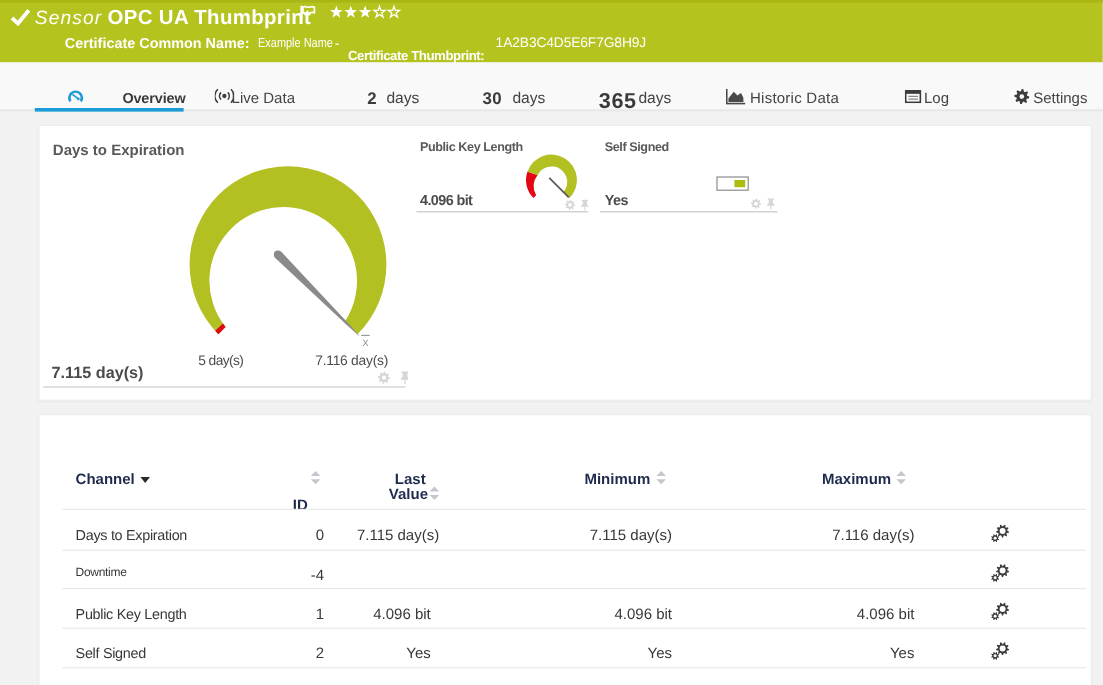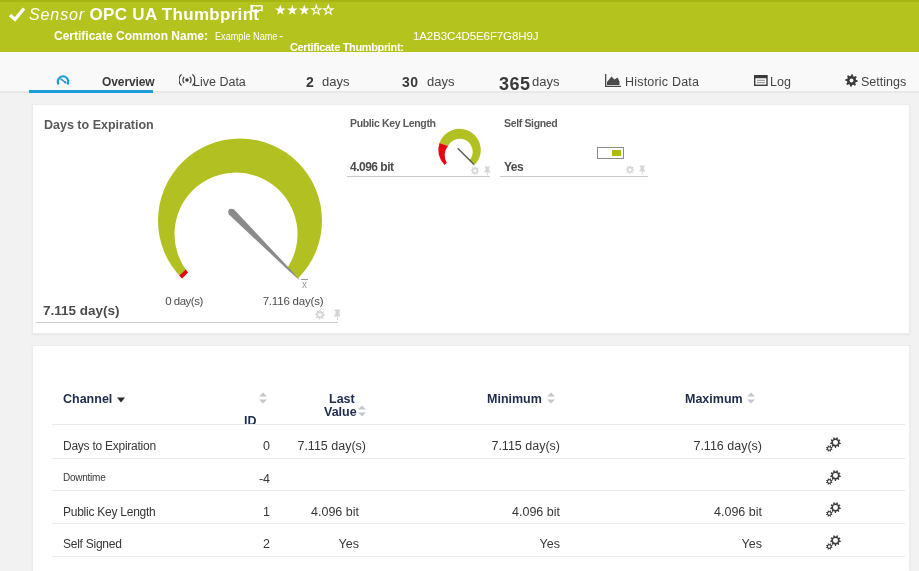--- a/index.html
+++ b/index.html
@@ -100,21 +100,21 @@
   <div class="abs card" style="left:32px;top:104px;width:878px;height:230px;"></div>
   <div class="abs ttitle" style="left:44px;top:117.5px;">Days to Expiration</div>
   <svg class="abs" style="left:140px;top:130px" width="210" height="165" viewBox="140 130 210 165">
     <path d="M182.0,278.5 A82.0,82.0 0 1 1 298.0,278.5 L287.4,267.9 A61.5,61.5 0 1 0 188.0,272.5 Z" fill="#b2c121"></path>
     <path d="M182.0,278.5 A82.0,82.0 0 0 1 179.3,275.6 L185.8,269.6 A61.5,61.5 0 0 0 188.0,272.5 Z" fill="#e30613"></path>
     <path d="M228.95,214.55 L288.8,270.7 L299.3,280.0 L299.5,279.8 L290.2,269.3 L234.05,209.45 Z" fill="#8a8a8a"></path>
     <circle cx="231.5" cy="212.0" r="3.3" fill="#8a8a8a"></circle>
     <path d="M301,279.5 L308,279.5" stroke="#9a9a9a" stroke-width="1"></path>
     <text x="304.5" y="288" font-size="10" fill="#9a9a9a" text-anchor="middle">x</text>
   </svg>
-  <div class="abs glabel" style="left:184px;top:294.5px;transform:translateX(-50%);font-size:11.5px;letter-spacing:-0.5px;">0 day(s)</div>
+  <div class="abs glabel" style="left:184px;top:294.5px;transform:translateX(-50%);font-size:11.5px;letter-spacing:-0.5px;">5 day(s)</div>
   <div class="abs glabel" style="left:293px;top:294.5px;transform:translateX(-50%);font-size:11.5px;letter-spacing:-0.2px;">7.116 day(s)</div>
   <div class="abs tval" style="left:43px;top:303px;font-size:13.5px;">7.115 day(s)</div>
   <div class="abs rule" style="left:36px;top:322px;width:302px;"></div>
   <svg class="abs" style="left:314px;top:309px" width="26" height="12" viewBox="0 0 26 12">
     <g transform="translate(6,5.7)">
         <path d="M5.00,0.00 L4.88,1.07 L3.33,1.38 L2.95,2.06 L3.54,3.54 L2.70,4.21 L1.38,3.33 L0.63,3.54 L0.00,5.00 L-1.07,4.88 L-1.38,3.33 L-2.06,2.95 L-3.54,3.54 L-4.21,2.70 L-3.33,1.38 L-3.54,0.63 L-5.00,0.00 L-4.88,-1.07 L-3.33,-1.38 L-2.95,-2.06 L-3.54,-3.54 L-2.70,-4.21 L-1.38,-3.33 L-0.63,-3.54 L-0.00,-5.00 L1.07,-4.88 L1.38,-3.33 L2.06,-2.95 L3.54,-3.54 L4.21,-2.70 L3.33,-1.38 L3.54,-0.63 Z" fill="#d6d6d6"></path>
         <circle r="1.8" fill="#fff"></circle>
       </g>
     <g transform="translate(19,0)">
         <path d="M1.5,0.5 L7.5,0.5 L7.5,2 L6.5,2 L6.5,5 L8,6.5 L8,7.5 L1,7.5 L1,6.5 L2.5,5 L2.5,2 L1.5,2 Z" fill="#d6d6d6"></path>

